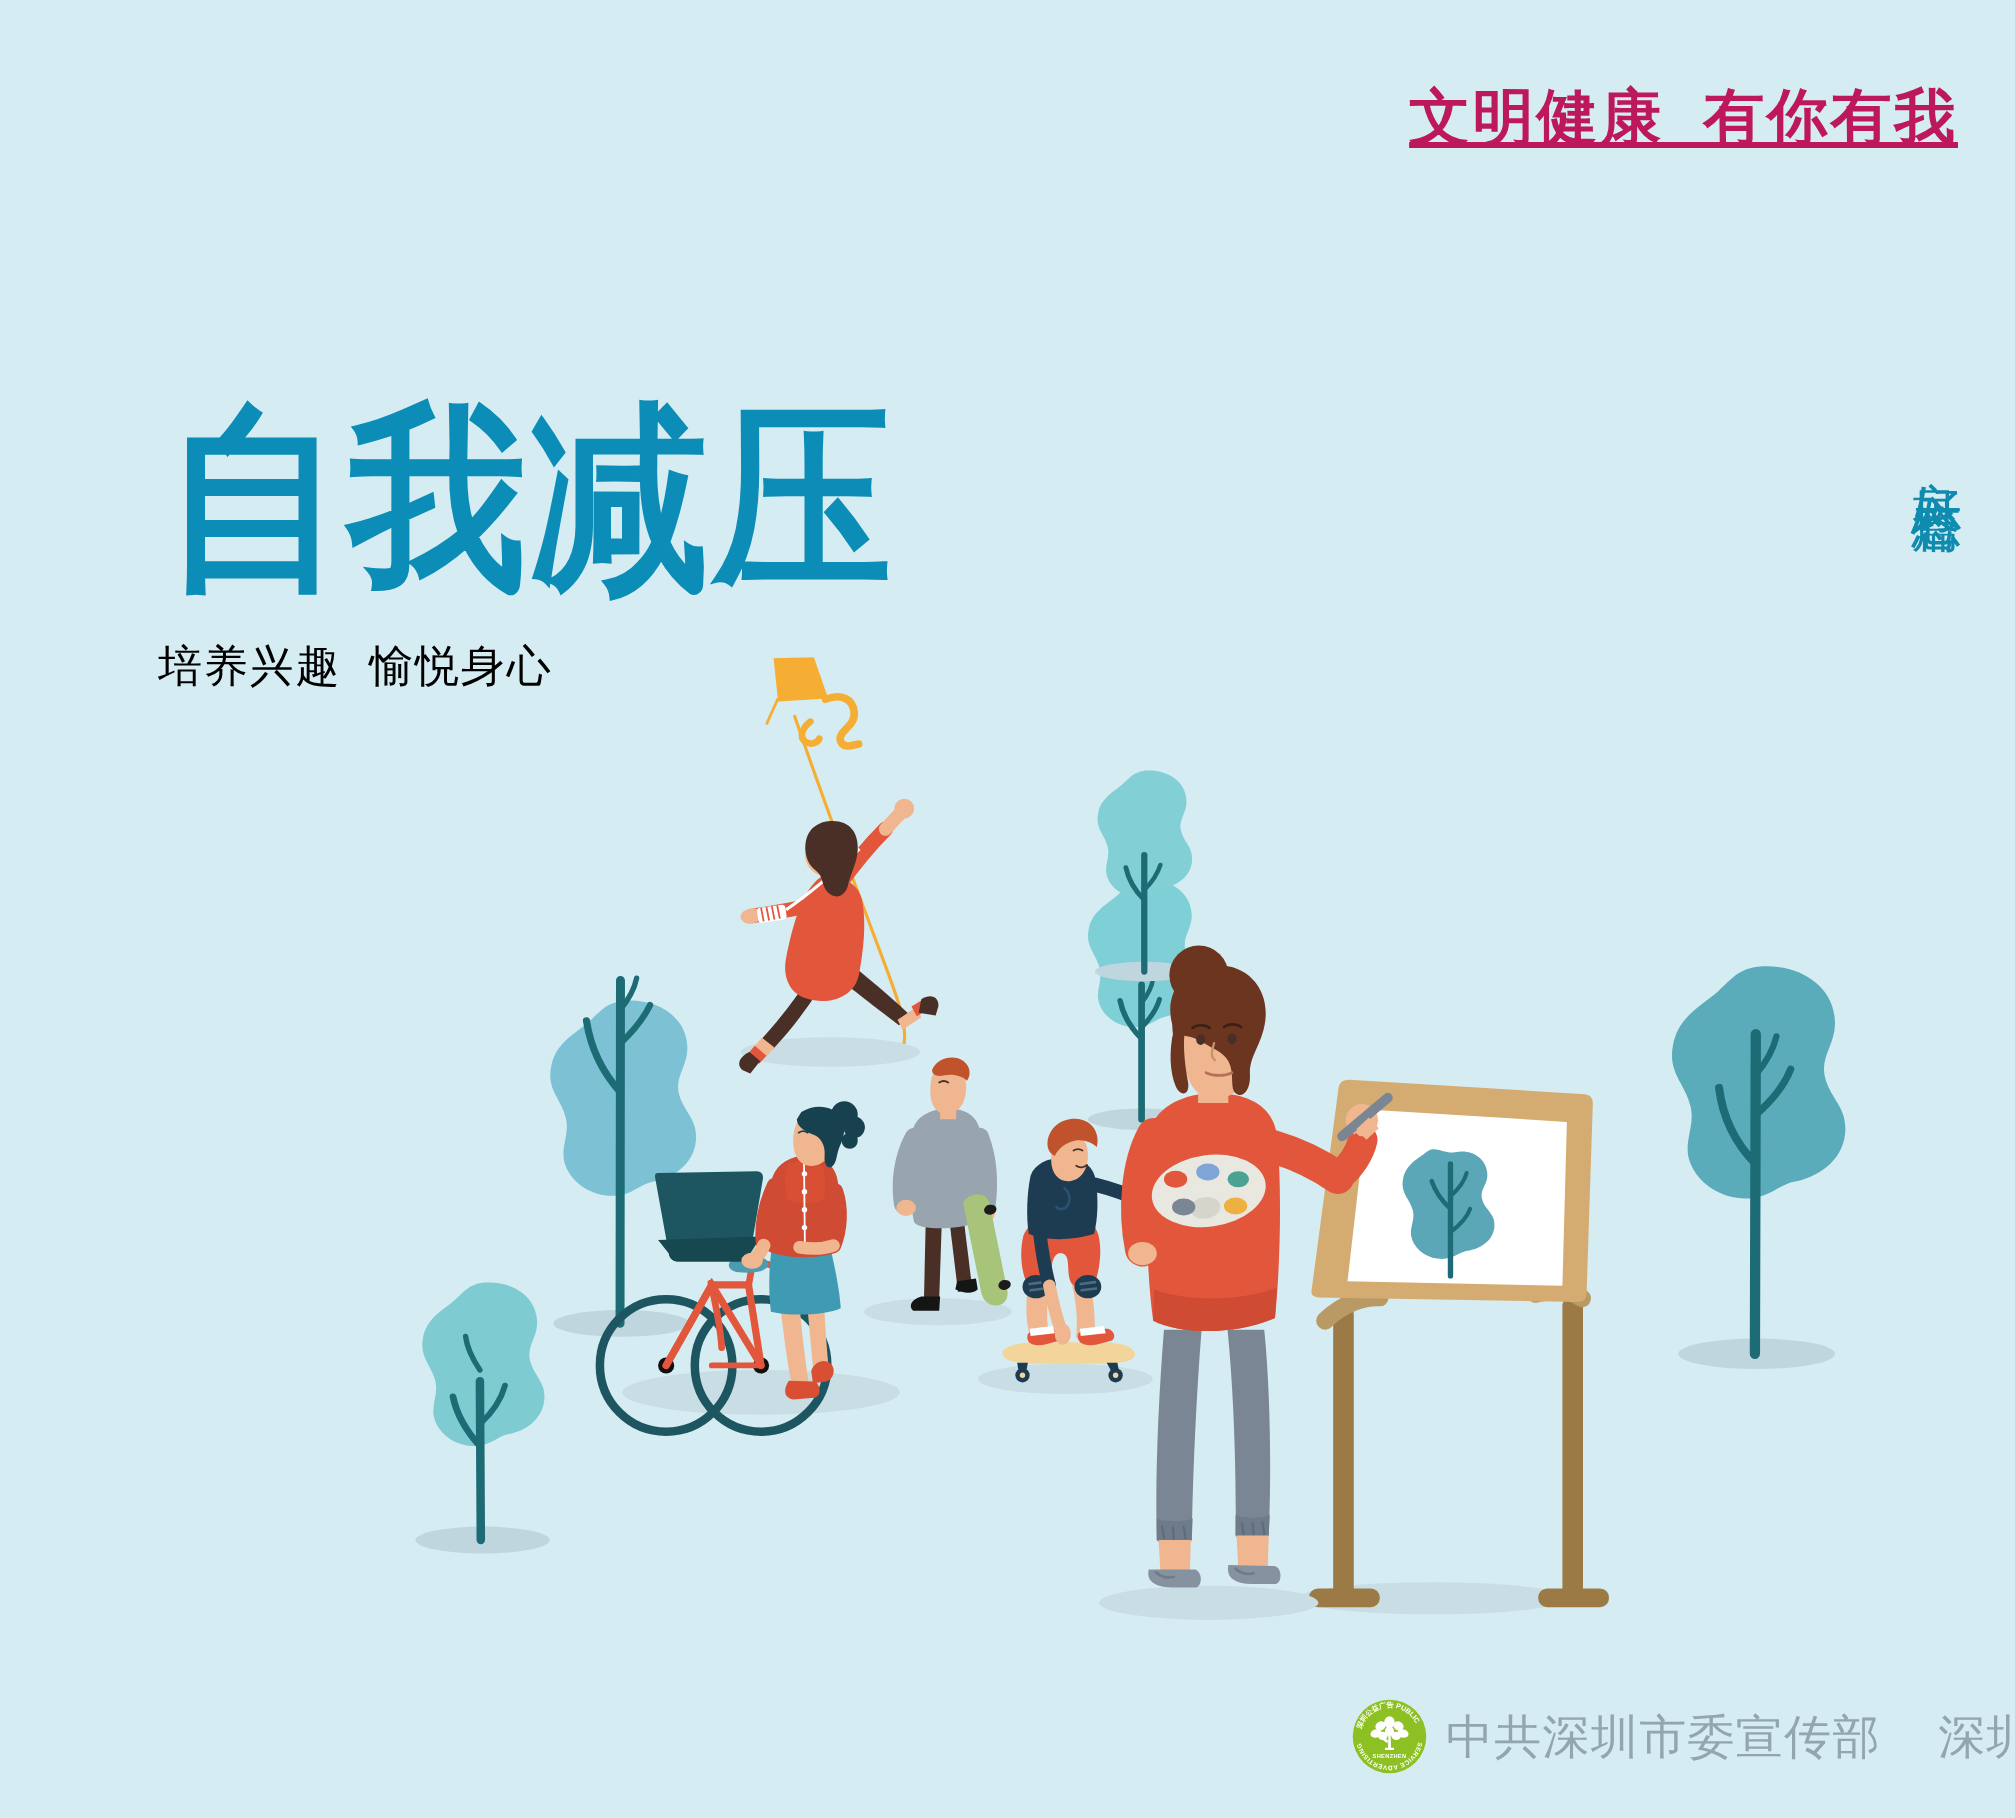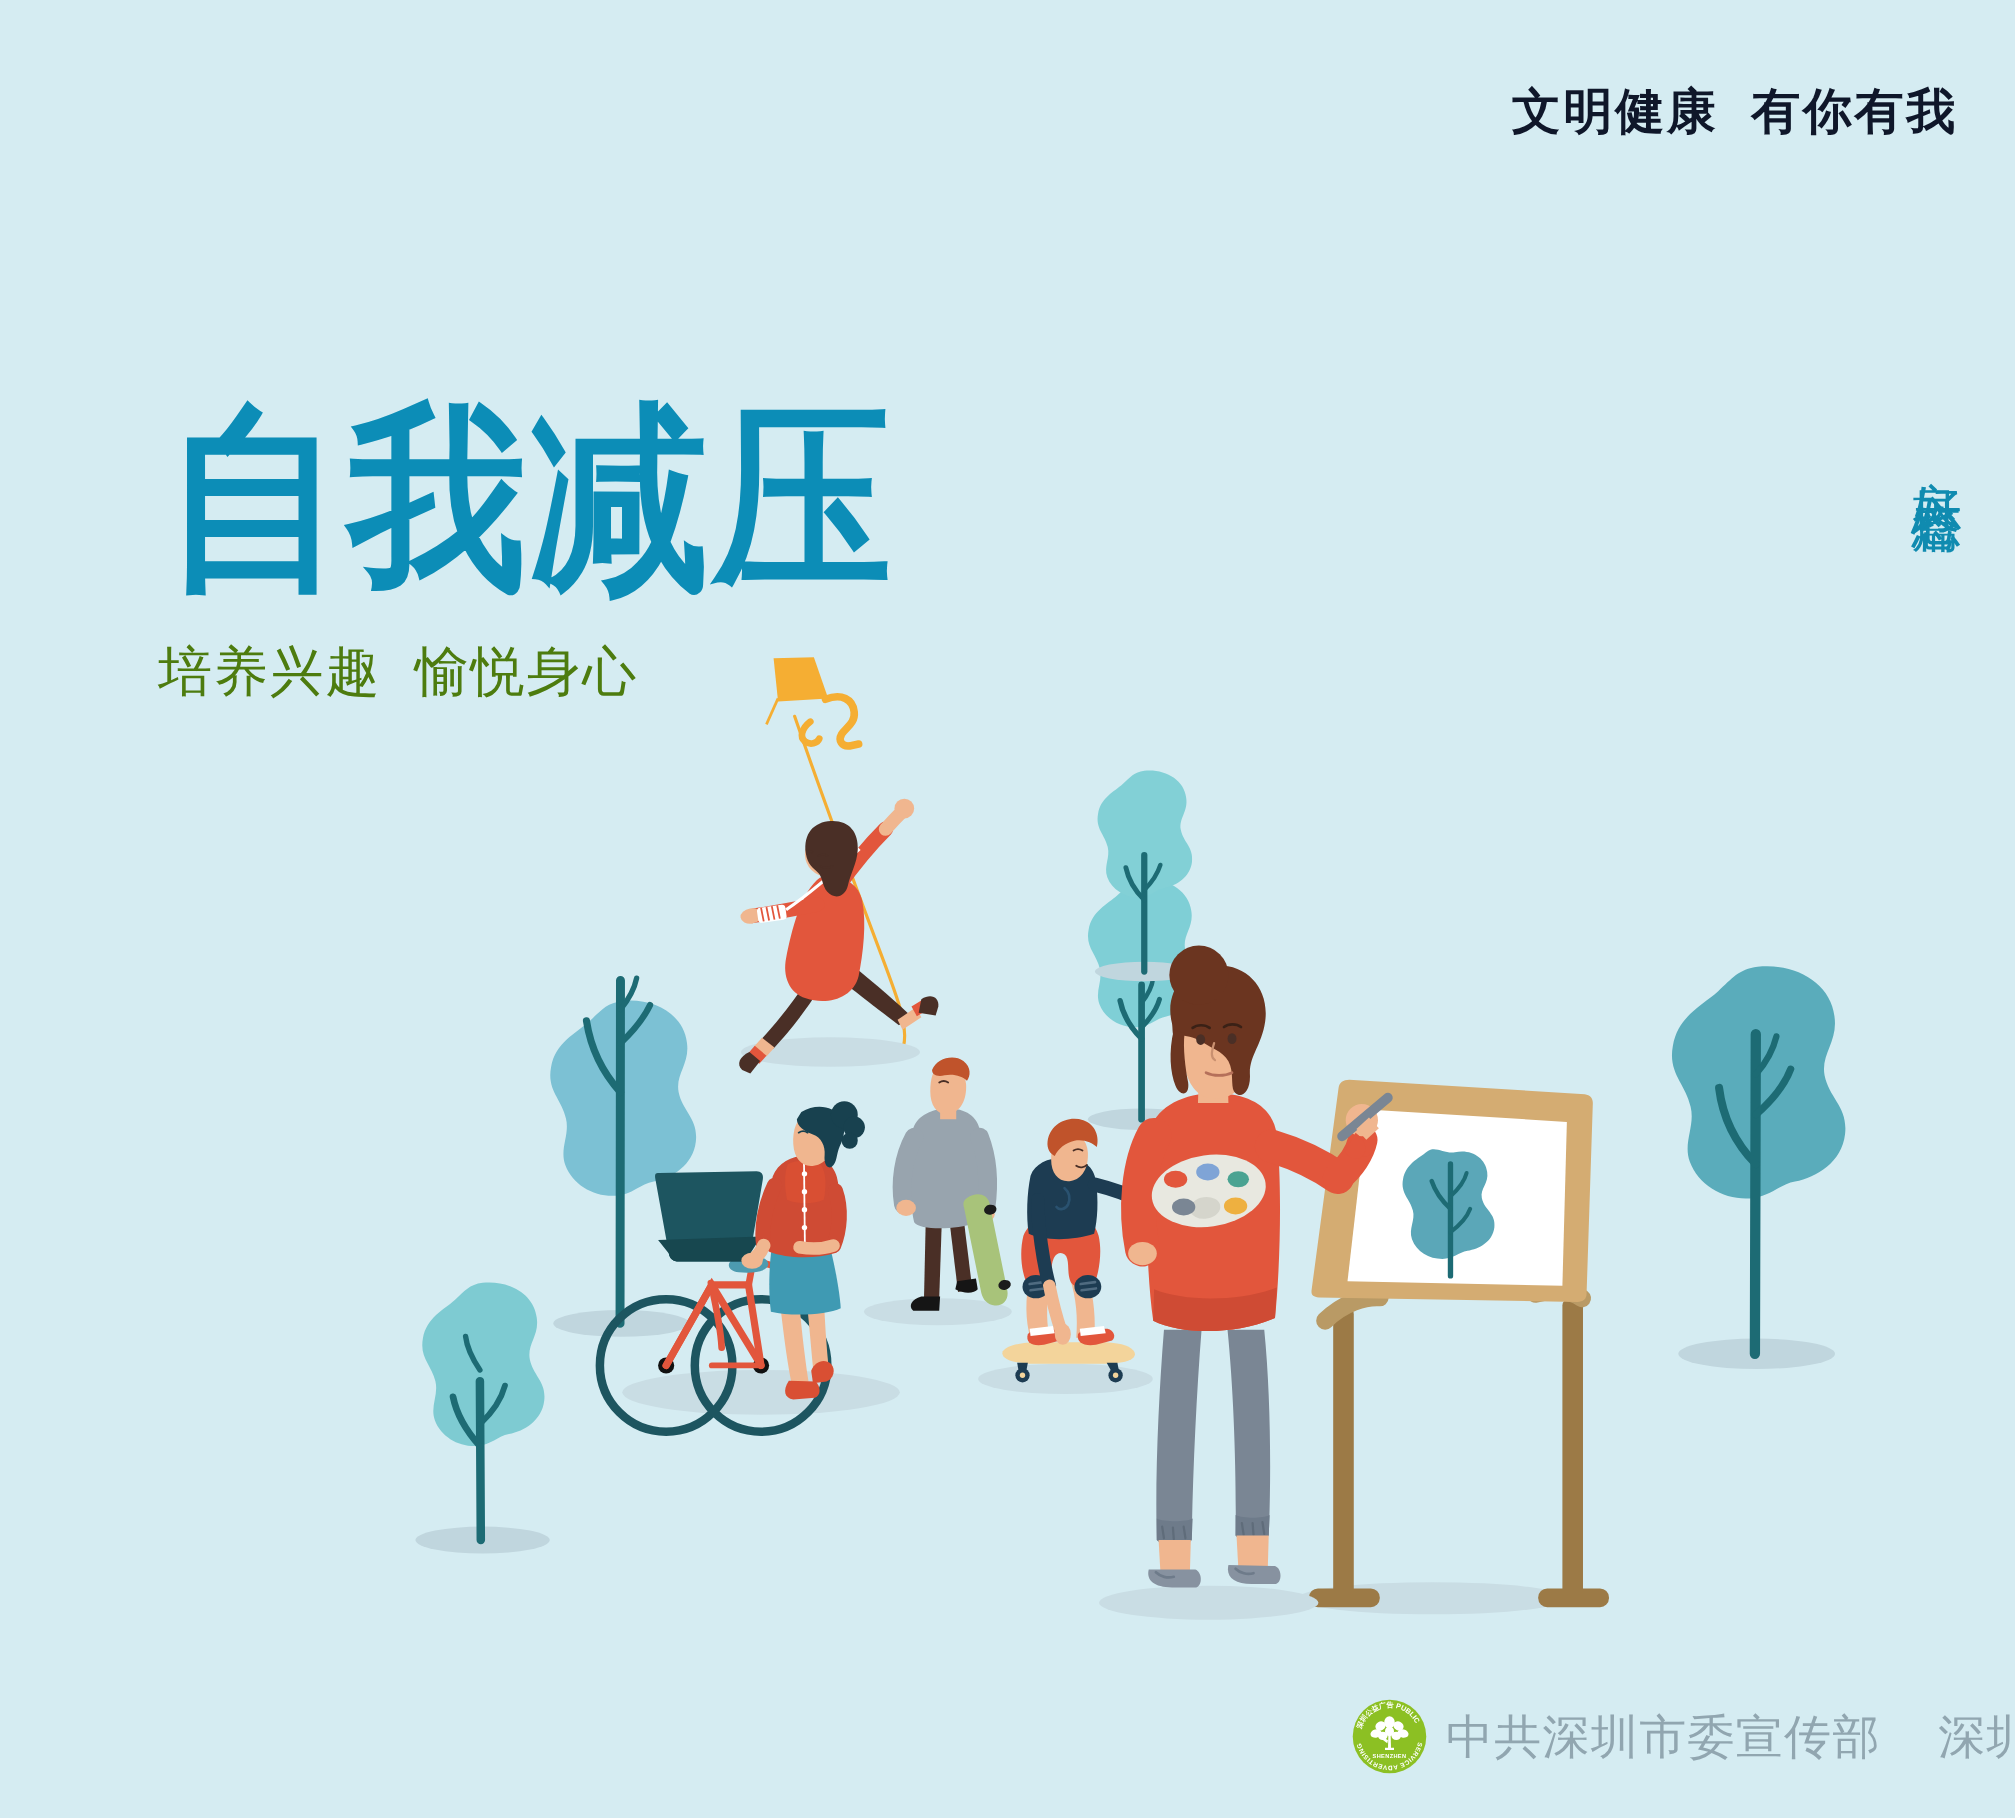--- a/index.html
+++ b/index.html
@@ -14,48 +14,49 @@
     background: #d5ecf2;
     overflow: hidden;
     font-family: "Liberation Sans", "DejaVu Sans", sans-serif;
   }
 
   
   .header-slogan {
     position: absolute;
     right: 57px;
     top: 87px;
-    font-size: 49px;
+    font-size: 61px;
     line-height: 1;
     font-weight: bold;
     letter-spacing: 2.7px;
-    color: #0f172a;
+    color: #be185d;
     white-space: pre;
+    text-decoration: underline;
   }
 
   
   .title-main {
     position: absolute;
     left: 165px;
     top: 394px;
     font-size: 179px;
     line-height: 1.05;
     font-weight: bold;
     letter-spacing: 3.6px;
     color: #0c8db7;
     white-space: pre;
     transform: scaleY(1.12);
     transform-origin: left top;
   }
   .subtitle {
     position: absolute;
     left: 158px;
-    font-size: 54px;
+    font-size: 44px;
     line-height: 1;
-    color: #4d7c0f;
+    color: #000000;
     letter-spacing: 1.8px;
     white-space: pre;
   }
   .subtitle.l1 { top: 644px; }
   .subtitle.l2 { top: 726px; }
 
   
   .vertical-label {
     position: absolute;
     right: 49px;

